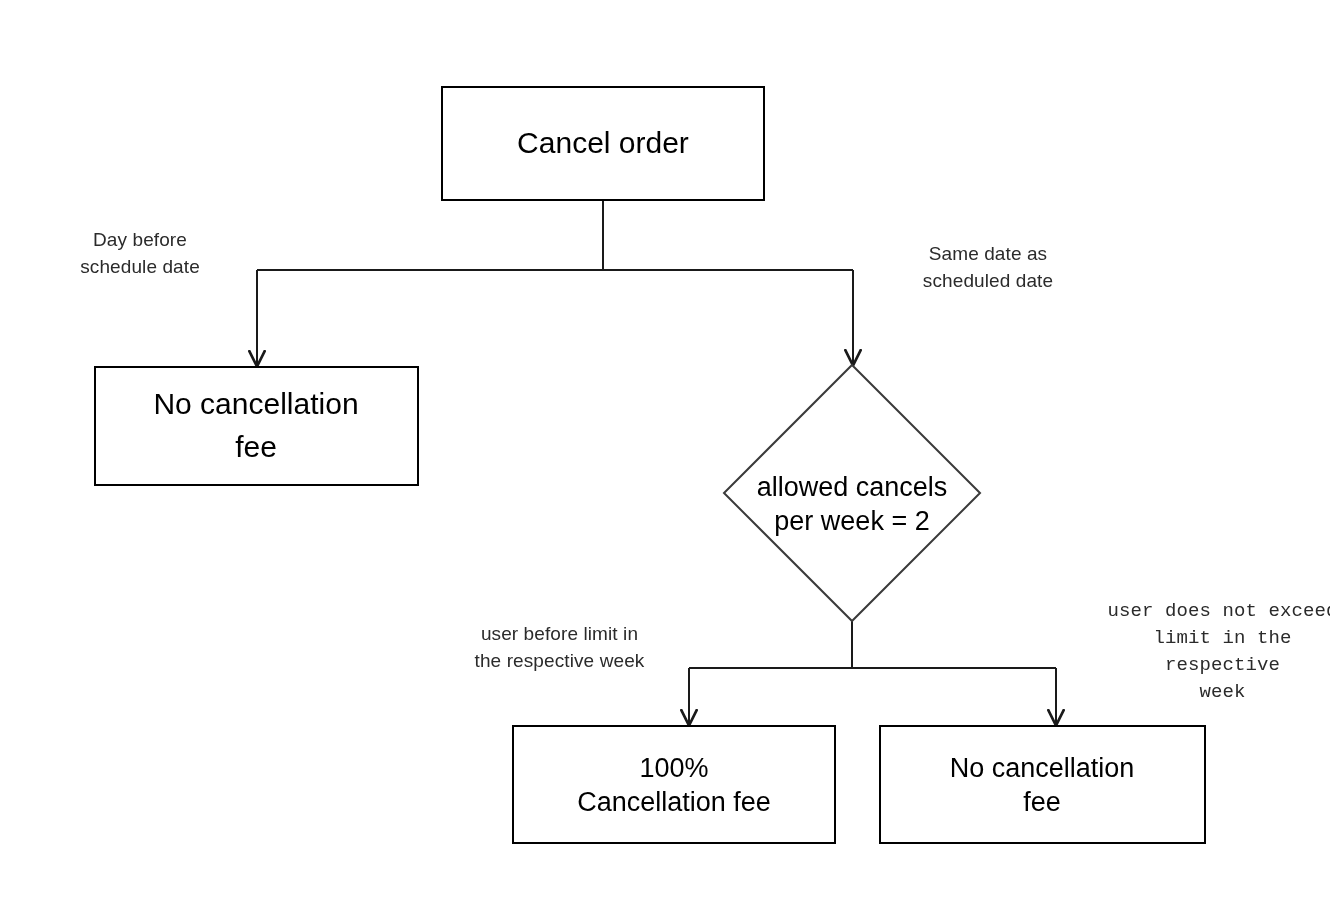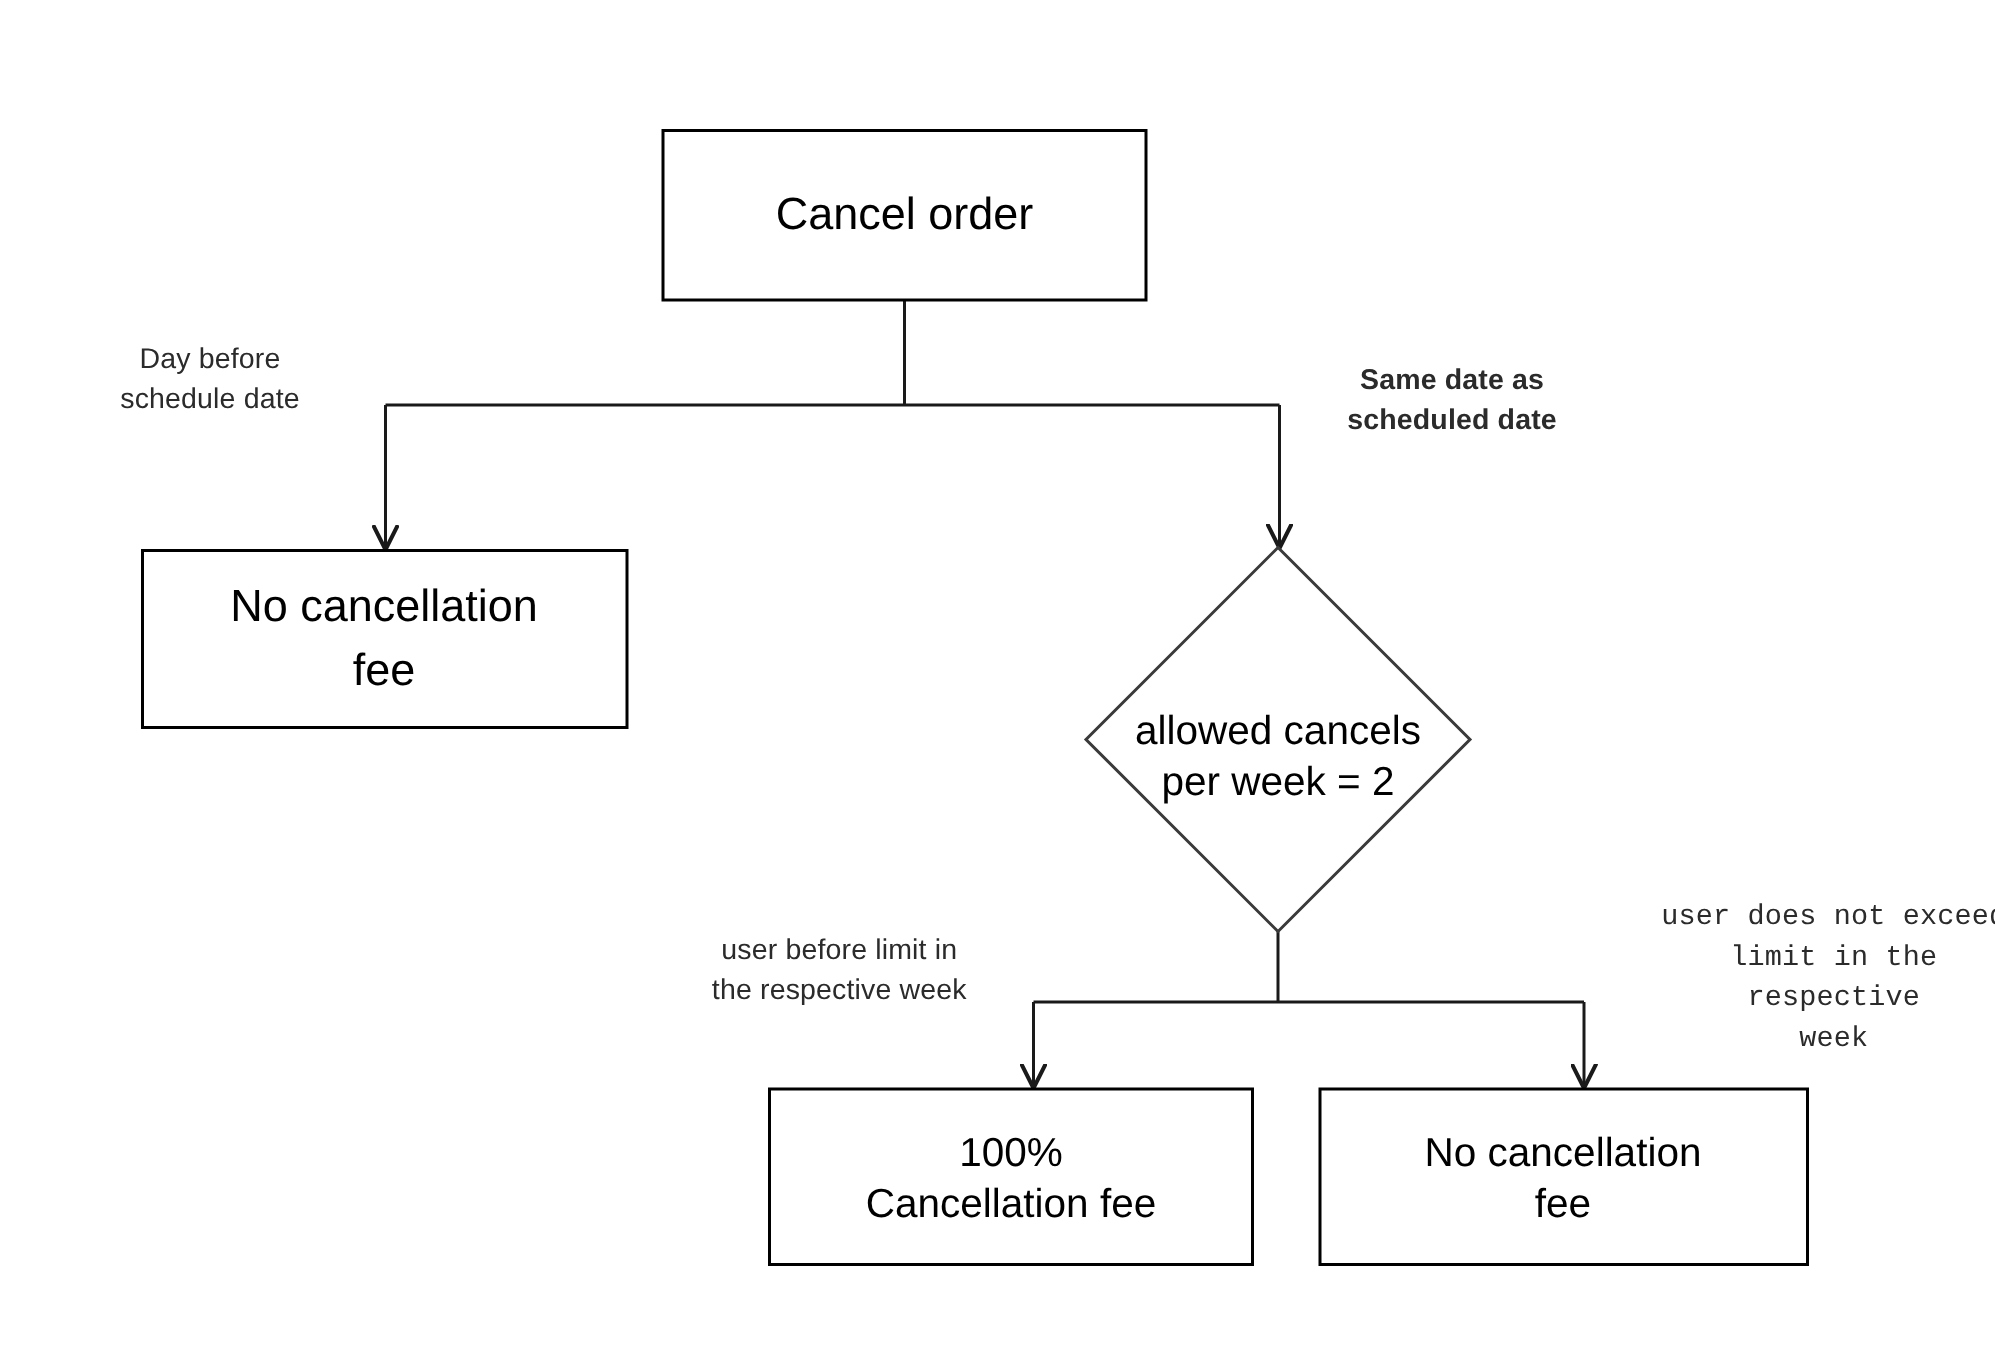--- a/index.html
+++ b/index.html
@@ -125,21 +125,21 @@
       <rect class="node-shape" x="880" y="726" width="325" height="117"></rect>
       <text class="node-text mid" x="1042" y="770">No cancellation</text>
       <text class="node-text mid" x="1042" y="804">fee</text>
     </g>
 
   </svg>
 
   <div class="edge-label" style="left: 30px; top: 227px; width: 220px;">Day before
 schedule date</div>
 
-  <div class="edge-label" style="left: 858px; top: 241px; width: 220px; font-weight: bold;">Same date as
+  <div class="edge-label" style="left: 878px; top: 241px; width: 220px;">Same date as
 scheduled date</div>
 
   <div class="edge-label" style="left: 427px; top: 621px; width: 265px;">user before limit in
 the respective week</div>
 
   <div class="edge-label" style="left: 1100px; top: 598px; width: 245px; font-family: Liberation Mono, monospace;">user does not exceed
 limit in the respective
 week</div>
 
 </div>

